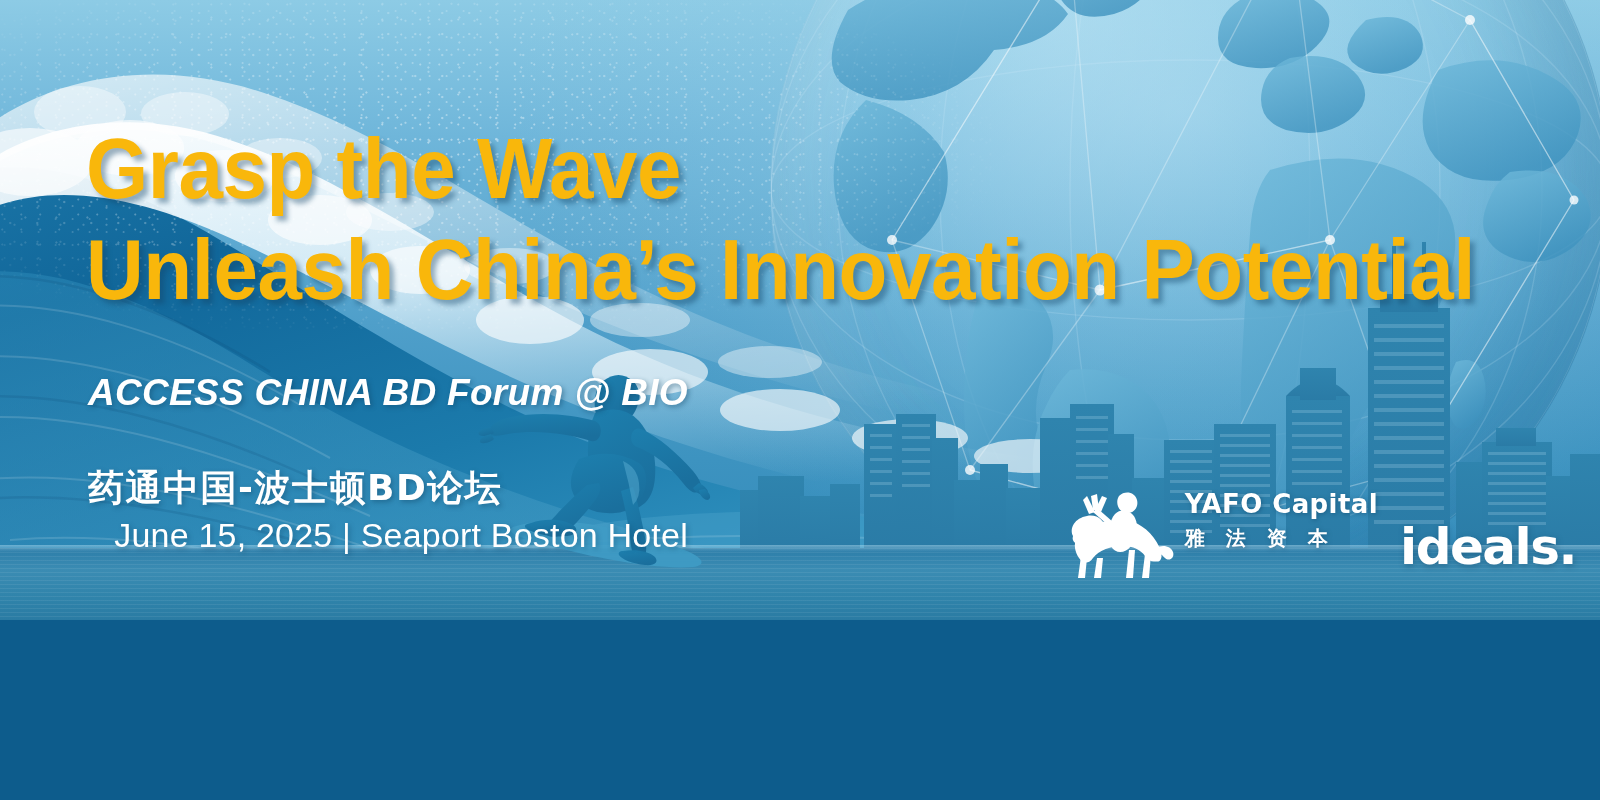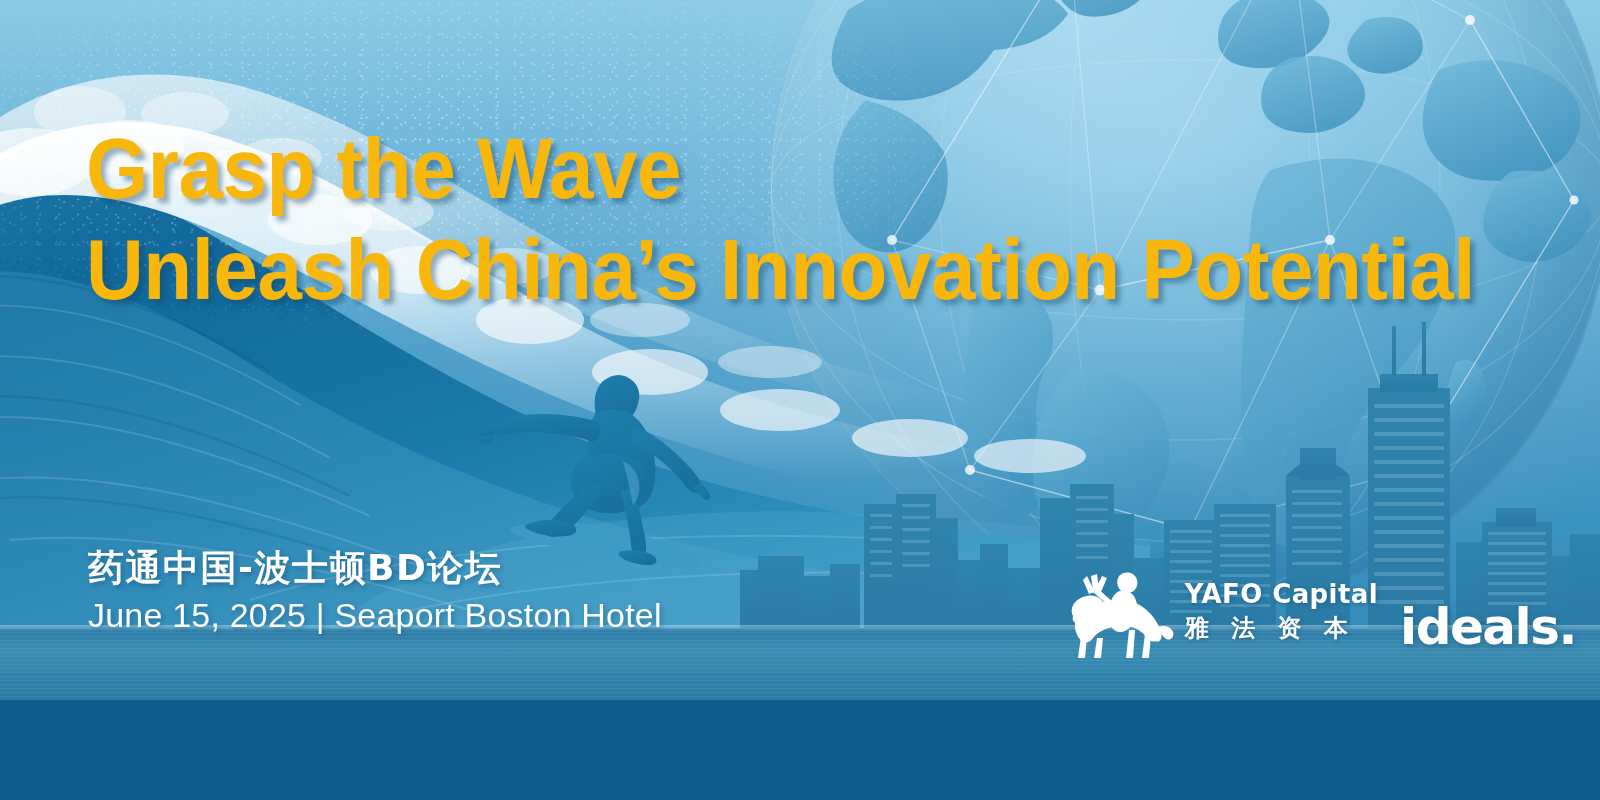--- a/index.html
+++ b/index.html
@@ -3,21 +3,21 @@
 <meta charset="utf-8">
 <title>ACCESS CHINA BD Forum @ BIO</title>
 <style>
   html, body {
     margin: 0; padding: 0;
     background: #0d5c8c;
     font-family: "Liberation Sans", sans-serif;
   }
   #banner {
     position: relative;
-    width: 1600px; height: 700px;
+    width: 1600px; height: 620px;
     overflow: hidden;
     background: linear-gradient(160deg, #7cc3e0 0%, #57a8d0 28%, #3e96c4 58%, #2a85b6 100%);
   }
   .layer { position: absolute; inset: 0; }
 
   
   #sky {
     background:
       radial-gradient(ellipse 900px 620px at 74% 18%, rgba(186,226,243,.55) 0%, rgba(150,207,232,.25) 45%, rgba(120,190,222,0) 75%),
       linear-gradient(180deg, #8dcbe5 0%, #6fb6da 22%, #4f9fca 52%, #3d93c0 74%, #2f88b8 100%);
@@ -128,33 +128,33 @@
   
   #surfer { position: absolute; left: 455px; top: 355px; width: 300px; height: 230px; z-index: 8; }
   #surfer svg { width: 100%; height: 100%; display: block; }
 
   
   #logos {
     position: absolute; right: 24px; bottom: 40px;
     display: flex; align-items: flex-end; gap: 22px;
     z-index: 14;
   }
-  #yafo-logo { display: flex; align-items: center; gap: 10px; }
+  #yafo-logo { display: flex; align-items: flex-start; gap: 10px; }
   #yafo-mark { width: 112px; height: 92px; }
   #yafo-mark svg { width: 100%; height: 100%; display: block; }
   #yafo-text { padding-bottom: 4px; }
   #yafo-en {
     font-family: "DejaVu Sans", sans-serif;
     font-weight: bold; font-size: 26px; line-height: 32px;
     color: #ffffff; letter-spacing: .4px; white-space: nowrap;
     text-shadow: 1px 1px 4px rgba(16,66,100,.5);
   }
   #yafo-cn {
     font-family: "DejaVu Sans", sans-serif;
-    font-weight: bold; font-size: 24px; line-height: 36px;
+    font-weight: bold; font-size: 20px; line-height: 36px;
     color: #ffffff; letter-spacing: 7px; white-space: nowrap;
     text-shadow: 1px 1px 4px rgba(16,66,100,.5);
   }
   #ideals-logo {
     font-family: "DejaVu Sans", sans-serif;
     font-weight: bold; font-size: 50px; line-height: 62px;
     color: #ffffff; letter-spacing: -1.5px; white-space: nowrap;
     padding-bottom: 2px;
     text-shadow: 1px 2px 6px rgba(16,66,100,.45);
   }
@@ -522,20 +522,21 @@
   </div>
 
   <div id="water"></div>
 
   <div id="headline">
     <div class="hl-line">Grasp the Wave</div>
     <div class="hl-line">Unleash China’s Innovation Potential</div>
   </div>
 
   <div id="event-block">
+    <div id="event-title">ACCESS CHINA BD Forum @ BIO</div>
     <div id="event-title-cn">药通中国-波士顿BD论坛</div>
     <div id="event-meta">June 15, 2025 | Seaport Boston Hotel</div>
   </div>
 
   <div id="logos">
 
     <div id="yafo-logo">
       <div id="yafo-mark">
         <svg viewBox="0 0 112 92" preserveAspectRatio="xMidYMid meet">
           <g fill="#ffffff">

